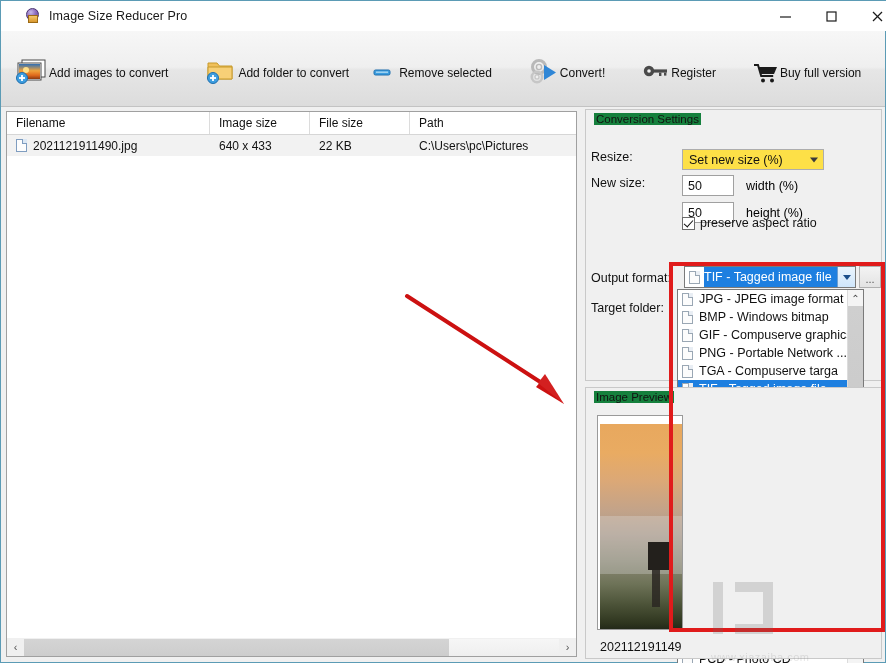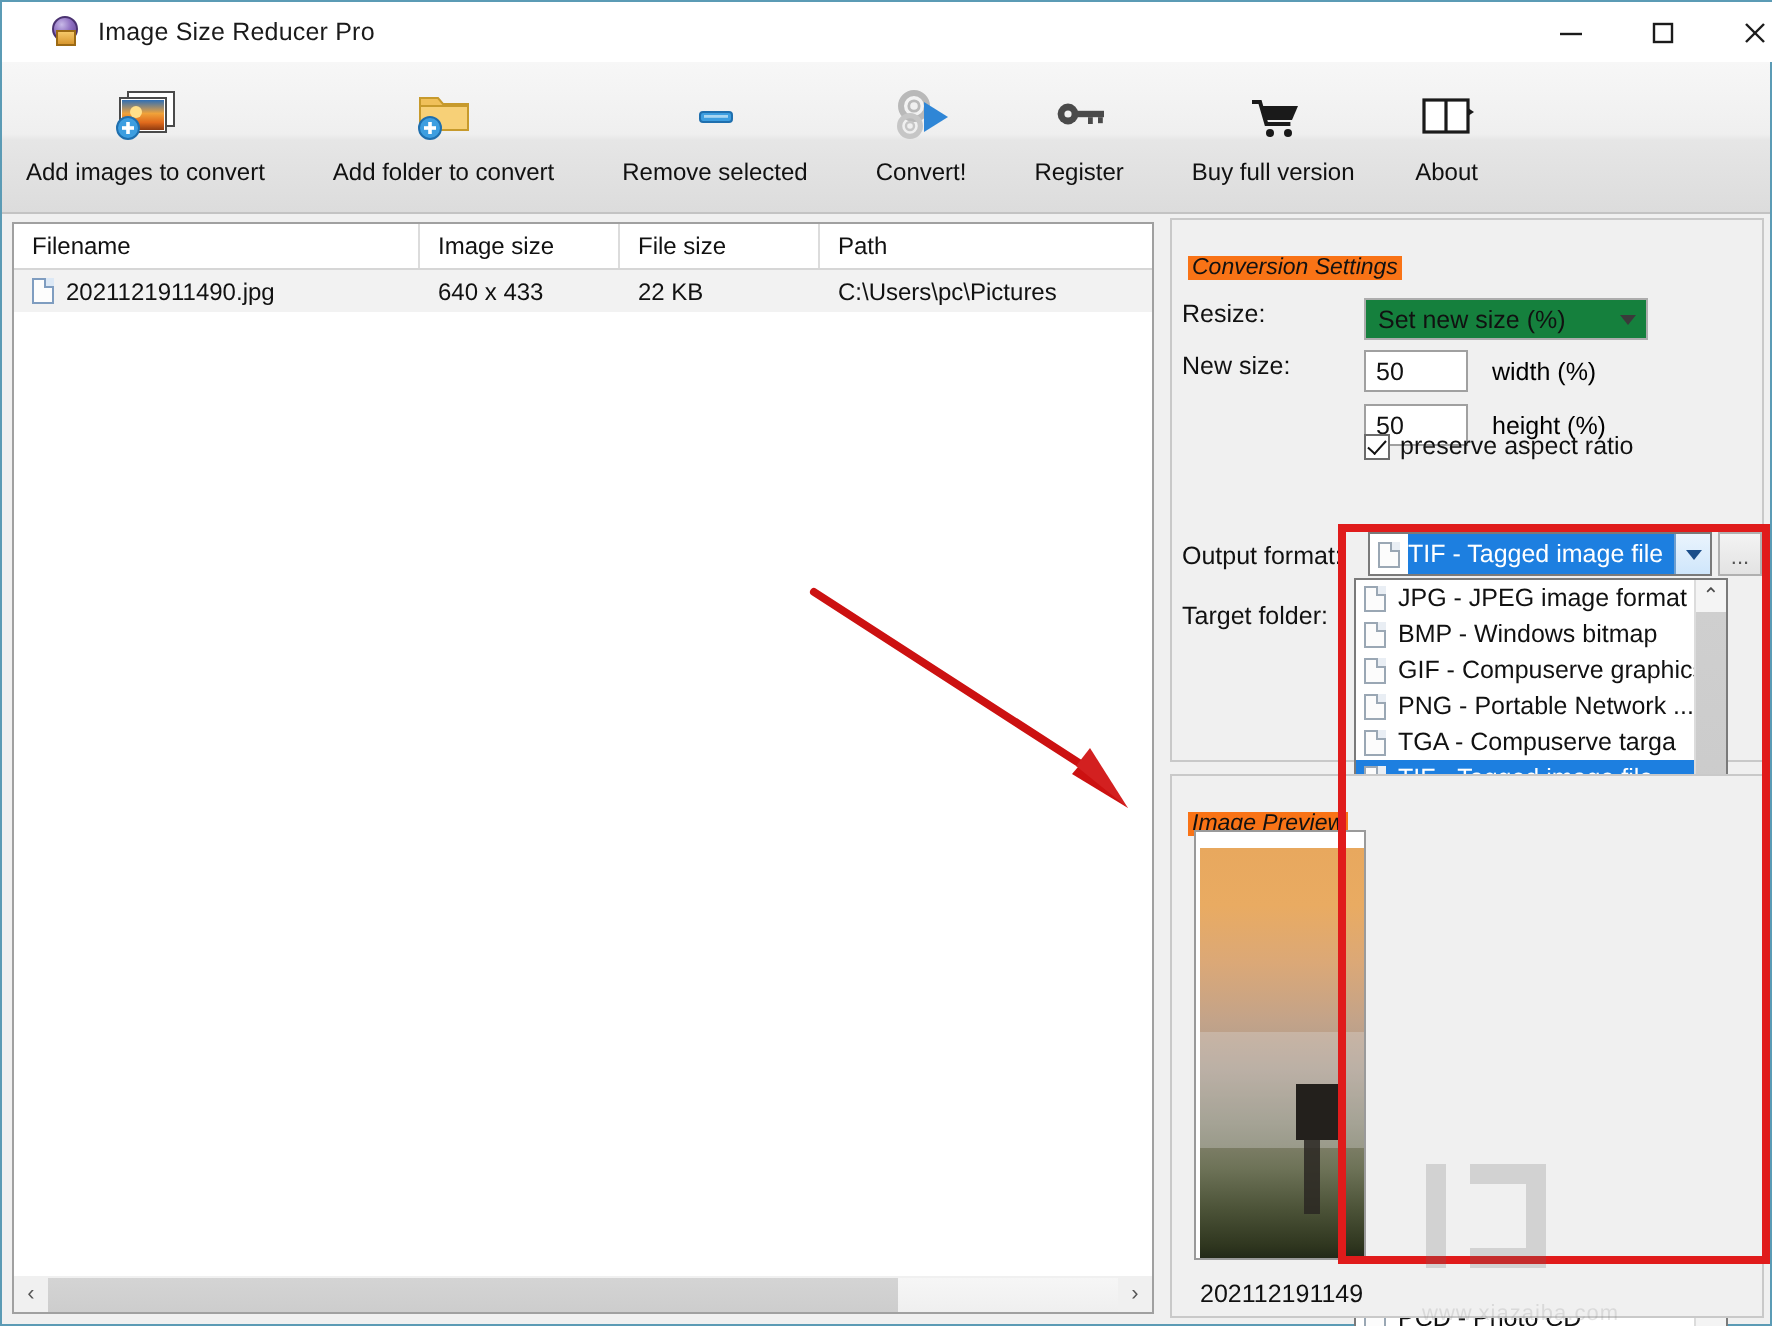--- a/index.html
+++ b/index.html
@@ -41,21 +41,21 @@
   .winbtn svg{display:block;}
 
   
   .toolbar{
     position:absolute;left:0;top:30px;width:884px;height:76px;
     background:linear-gradient(180deg,#f7f7f7 0%,#efefef 48%,#e6e6e6 52%,#dcdcdc 100%);
     border-bottom:1px solid #c3c3c3;box-sizing:border-box;
     display:flex;align-items:flex-start;
   }
   .tbtn{
-    height:74px;display:flex;flex-direction:column;align-items:center;
+    height:74px;display:flex;flex-direction:row;align-items:center;
     justify-content:flex-start;padding:8px 8px 0 8px;box-sizing:border-box;
     background:transparent;border:0;font-family:inherit;font-size:12px;color:#111;
     cursor:default;
   }
   .tbtn .ico{height:38px;display:flex;align-items:center;justify-content:center;}
   .tbtn .lbl{margin-top:2px;white-space:nowrap;font-size:12px;}
 
   
   .listview{
     position:absolute;left:5px;top:110px;width:571px;height:528px;
@@ -100,27 +100,27 @@
     position:absolute;left:0;top:0;height:17px;width:425px;
     background:linear-gradient(180deg,#d4d4d4,#cdcdcd);
   }
 
   
   .settings{
     position:absolute;left:584px;top:108px;width:297px;height:272px;
     background:#f0f0f0;border:1px solid #c9c9c9;box-sizing:border-box;
   }
   .grp-title{
-    position:absolute;left:8px;top:18px;font-size:11.5px;color:#111;background:#f97316;padding:0 2px;font-style:italic;
+    position:absolute;left:8px;top:3px;font-size:11.5px;color:#111;background:#15803d;padding:0 2px;
   }
   .row{position:absolute;display:flex;align-items:center;}
   .lbl-static{font-size:12.5px;color:#111;white-space:nowrap;}
 
   .combo{
-    width:142px;height:21px;background:#15803d;
+    width:142px;height:21px;background:#fde047;
     border:1px solid #adadad;box-sizing:border-box;
     display:flex;align-items:center;padding-left:6px;font-size:12.5px;color:#111;
     position:relative;
   }
   .combo .chev{
     position:absolute;right:5px;top:50%;transform:translateY(-50%);
     width:0;height:0;border-left:4px solid transparent;border-right:4px solid transparent;
     border-top:5px solid #3a3a3a;
   }
   .txtbox{
@@ -297,21 +297,21 @@
           <path d="M6 7h9l2.5 3H30v13H6z" fill="#f0c05a" stroke="#c79a2c" stroke-width="1"></path>
           <path d="M6 11h24v12H6z" fill="#f7d077" stroke="#c79a2c" stroke-width="1"></path>
           <circle cx="11" cy="22" r="5.5" fill="#3d9ee0" stroke="#1f6fae" stroke-width="1"></circle>
           <line x1="11" y1="19" x2="11" y2="25" stroke="#fff" stroke-width="1.8"></line>
           <line x1="8" y1="22" x2="14" y2="22" stroke="#fff" stroke-width="1.8"></line>
         </svg>
       </span>
       <span class="lbl">Add folder to convert</span>
     </button>
 
-    <button class="tbtn" style="margin-left:18px">
+    <button class="tbtn" style="">
       <span class="ico">
         <svg width="34" height="32" viewBox="0 0 34 32">
           <rect x="9" y="14" width="16" height="5" rx="1.5" fill="#3d9ee0" stroke="#1f6fae" stroke-width="1"></rect>
           <rect x="11" y="15.5" width="12" height="1.4" fill="#a8d6f2"></rect>
         </svg>
       </span>
       <span class="lbl">Remove selected</span>
     </button>
 
     <button class="tbtn" style="margin-left:18px">

